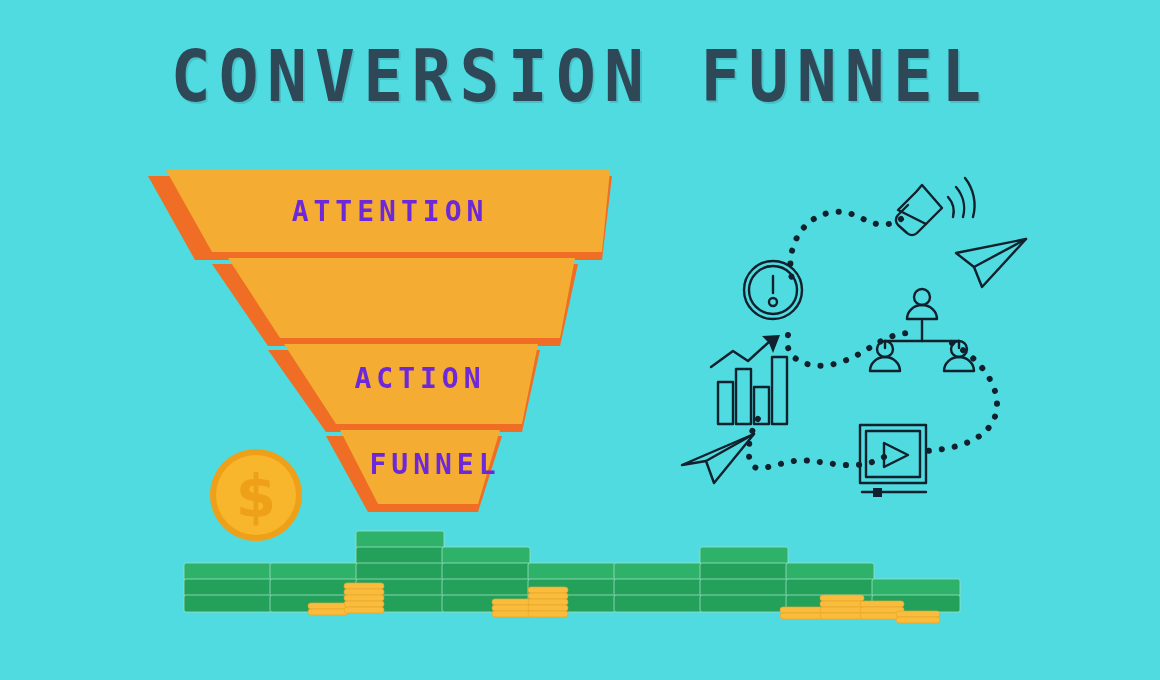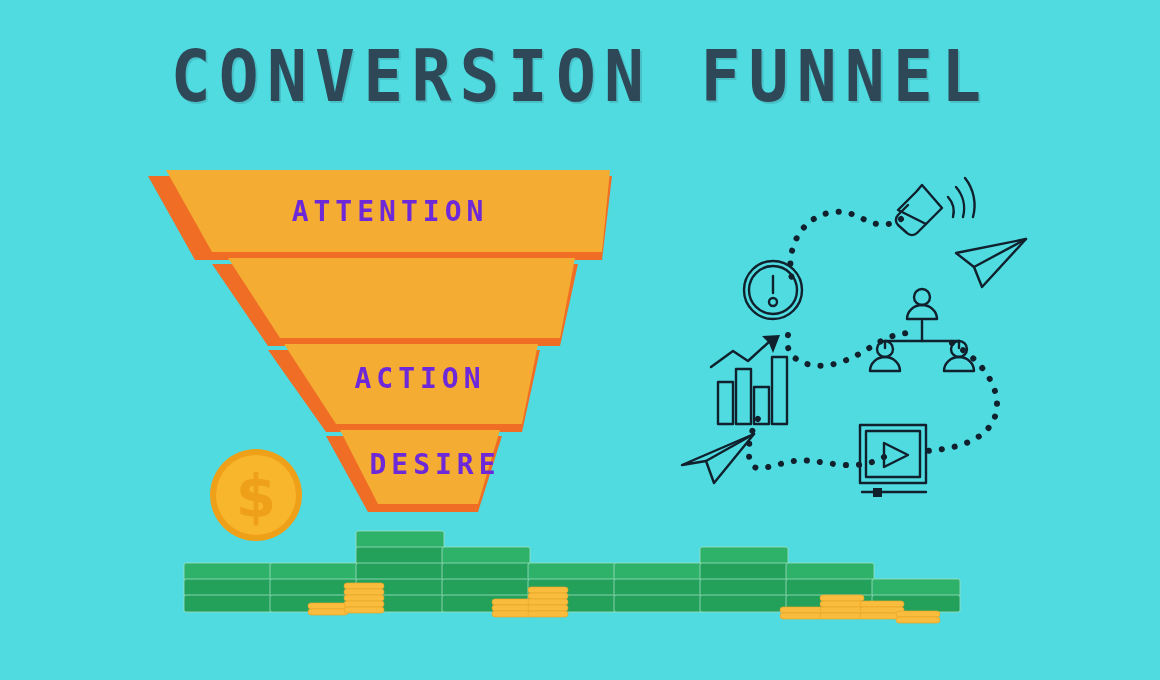--- a/index.html
+++ b/index.html
@@ -122,21 +122,21 @@
 
       <polygon points="128,190 400,190 382,272 186,272" fill="#ef6d24"></polygon>
       <polygon points="144,184 398,184 382,264 196,264" fill="#f4ad32"></polygon>
 
       <polygon points="186,276 362,276 338,352 228,352" fill="#ef6d24"></polygon>
       <polygon points="200,270 360,270 338,344 238,344" fill="#f4ad32"></polygon>
     </svg>
 
     <div class="funnel-label" id="lbl0">ATTENTION</div>
     <div class="funnel-label" id="lbl2">ACTION</div>
-    <div class="funnel-label" id="lbl3">DESIRE</div>
+    <div class="funnel-label" id="lbl3">FUNNEL</div>
   </div>
 
   <svg id="coin" width="96" height="96" viewBox="0 0 96 96">
     <circle cx="48" cy="48" r="46" fill="#efa019"></circle>
     <circle cx="48" cy="48" r="40" fill="#f8b62c"></circle>
     <text x="48" y="50" text-anchor="middle" dominant-baseline="central" font-family="'DejaVu Sans', sans-serif" font-size="58" font-weight="bold" fill="#efa019">$</text>
   </svg>
 
   <svg id="money" width="800" height="110" viewBox="0 0 800 110">
     <g>

